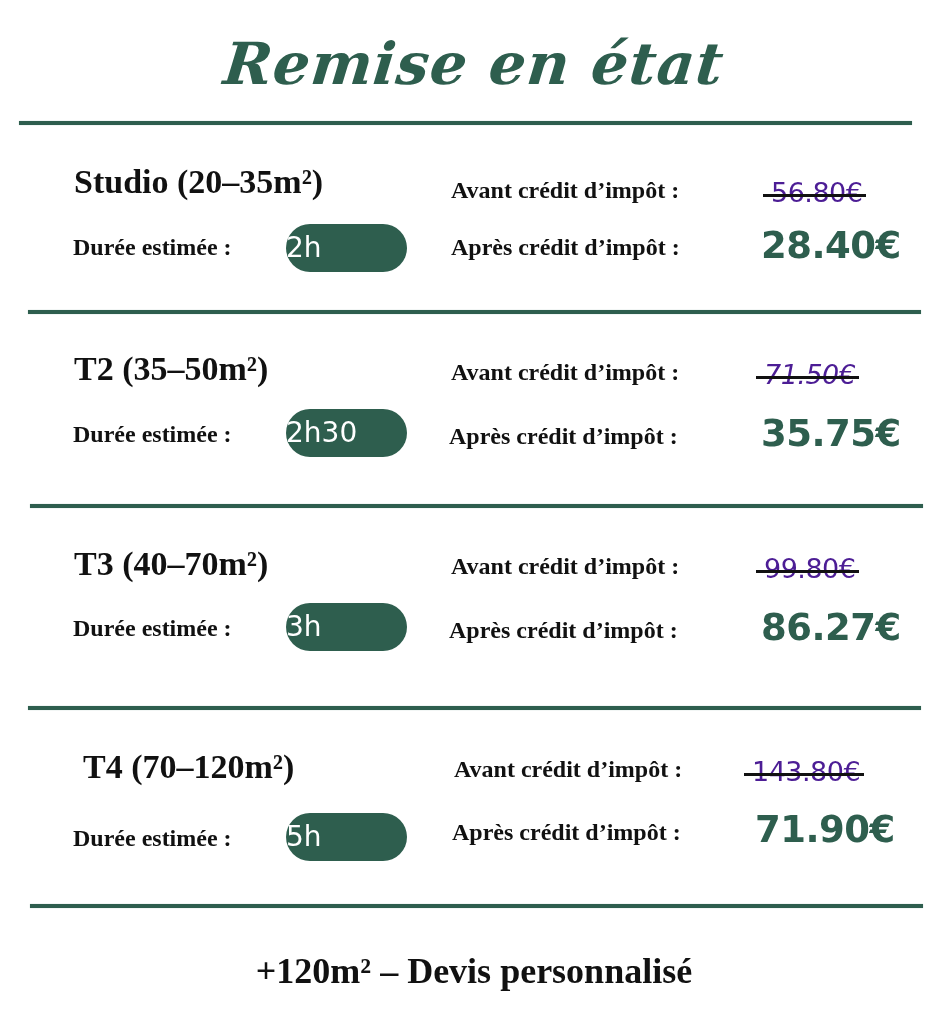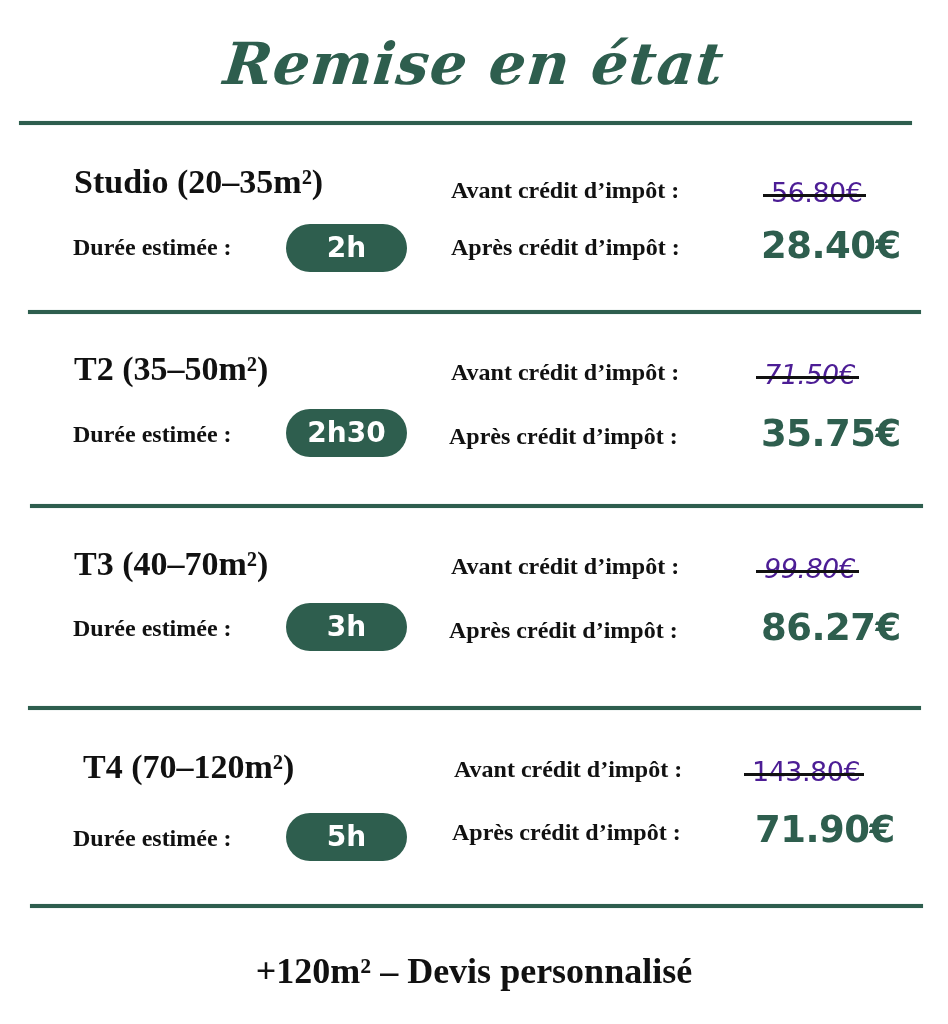--- a/index.html
+++ b/index.html
@@ -53,24 +53,24 @@
       white-space: nowrap;
     }
     .pill {
       position: absolute;
       width: 121px;
       height: 48px;
       border-radius: 24px;
       background: #2e5e4e;
       color: #ffffff;
       font-family: "DejaVu Sans", "Liberation Sans", sans-serif;
-      font-weight: bold;
+      font-weight: normal;
       font-size: 28px;
       line-height: 48px;
-      text-align: center;
+      text-align: left;
     }
     .price-label {
       position: absolute;
       font-family: "Liberation Serif", serif;
       font-weight: bold;
       font-size: 24px;
       color: #111;
       white-space: nowrap;
     }
     .old-price {
@@ -140,21 +140,21 @@
   <div class="old-price" style="left:764px; top:359px;font-style:italic;">71.50€</div>
   <div class="price-label" style="left:449px; top:423px;">Après crédit d’impôt :</div>
   <div class="new-price" style="left:761px; top:412px;">35.75€</div>
 </div>
 
 <div>
   <div class="section-name" style="left:74px; top:545px;">T3 (40–70m²)</div>
   <div class="duration-label" style="left:73px; top:615px;">Durée estimée :</div>
   <div class="pill" style="left:286px; top:603px;">3h</div>
   <div class="price-label" style="left:451px; top:553px;">Avant crédit d’impôt :</div>
-  <div class="old-price" style="left:764px; top:553px;font-style:italic;">99.80€</div>
+  <div class="old-price" style="left:764px; top:553px;">99.80€</div>
   <div class="price-label" style="left:449px; top:617px;">Après crédit d’impôt :</div>
   <div class="new-price" style="left:761px; top:606px;">86.27€</div>
 </div>
 
 <div>
   <div class="section-name" style="left:60px; top:748px;margin-left:23px;">T4 (70–120m²)</div>
   <div class="duration-label" style="left:73px; top:825px;">Durée estimée :</div>
   <div class="pill" style="left:286px; top:813px;">5h</div>
   <div class="price-label" style="left:454px; top:756px;">Avant crédit d’impôt :</div>
   <div class="old-price" style="left:752px; top:756px;">143.80€</div>

